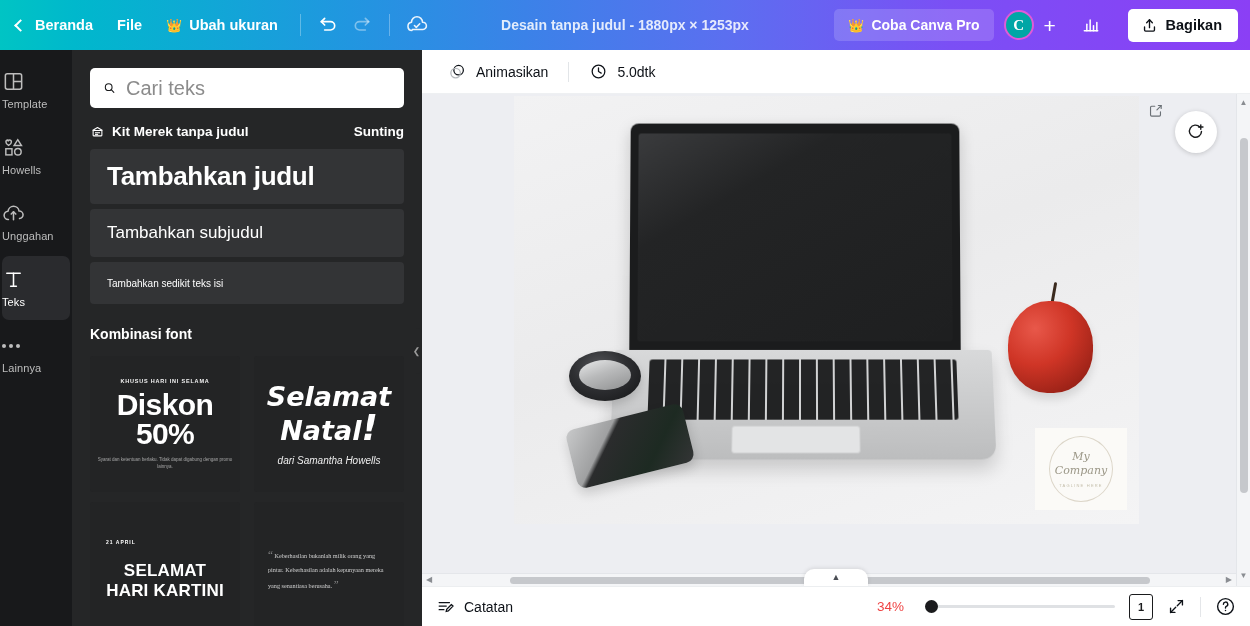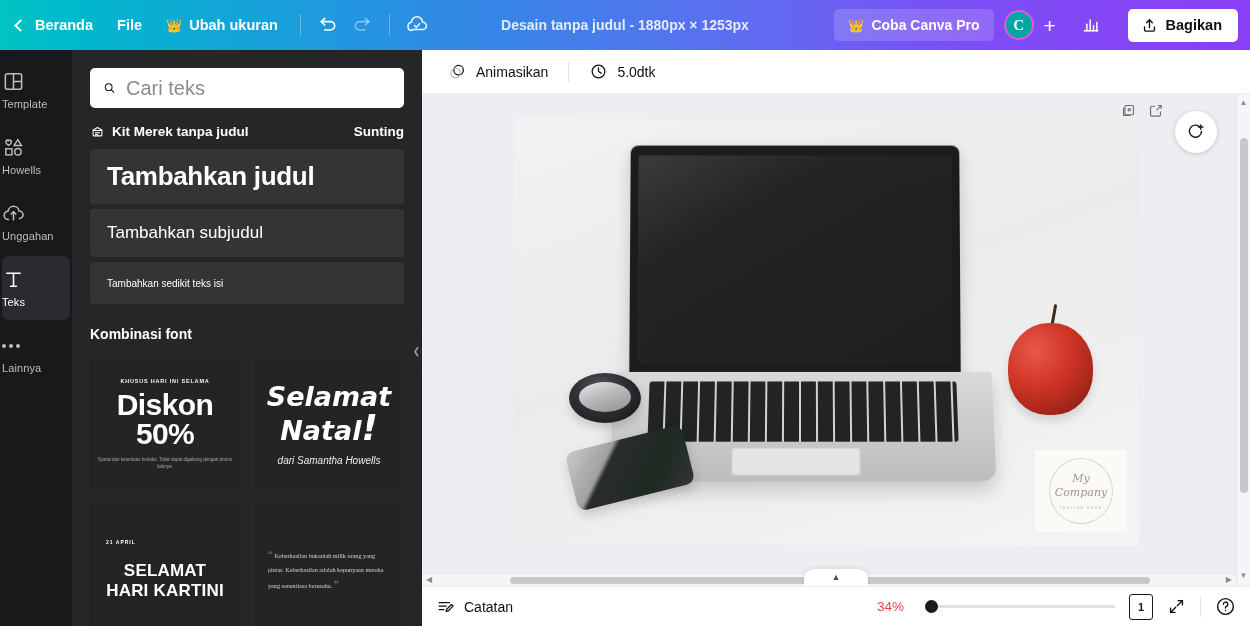--- a/index.html
+++ b/index.html
@@ -156,21 +156,21 @@
     position: absolute; right: 86px; top: 8px; display: flex; gap: 10px; color: #6b7076;
   }
   .magic-btn {
     position: absolute; right: 33px; top: 17px;
     width: 42px; height: 42px; border-radius: 50%;
     background: #fff; box-shadow: 0 1px 5px rgba(0,0,0,.18);
     display: flex; align-items: center; justify-content: center;
   }
 
   .page {
-    position: absolute; left: 92px; top: 24px;
+    position: absolute; left: 92px; top: 2px;
     width: 625px; height: 428px;
     background: #fafafa; overflow: hidden;
   }
 
   
   .photo { position: absolute; inset: 0; background: linear-gradient(160deg,#f2f2f3 0%,#ebebec 45%,#f4f4f5 100%); }
   .lap-screen {
     position: absolute; left: 116px; top: 27px; width: 330px; height: 230px;
     background: #1b1c1d; border-radius: 8px 8px 2px 2px;
     transform: perspective(900px) rotateX(2deg);

